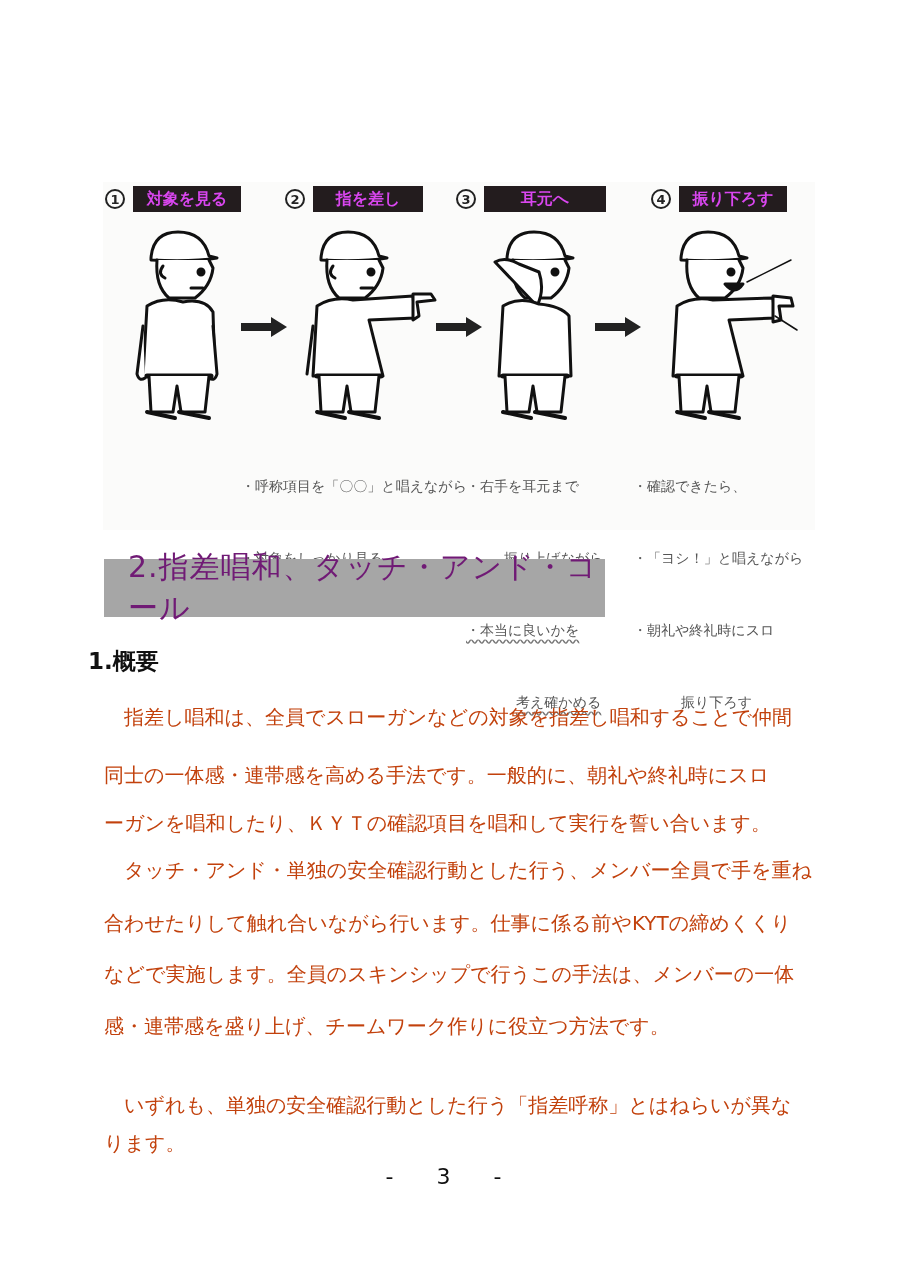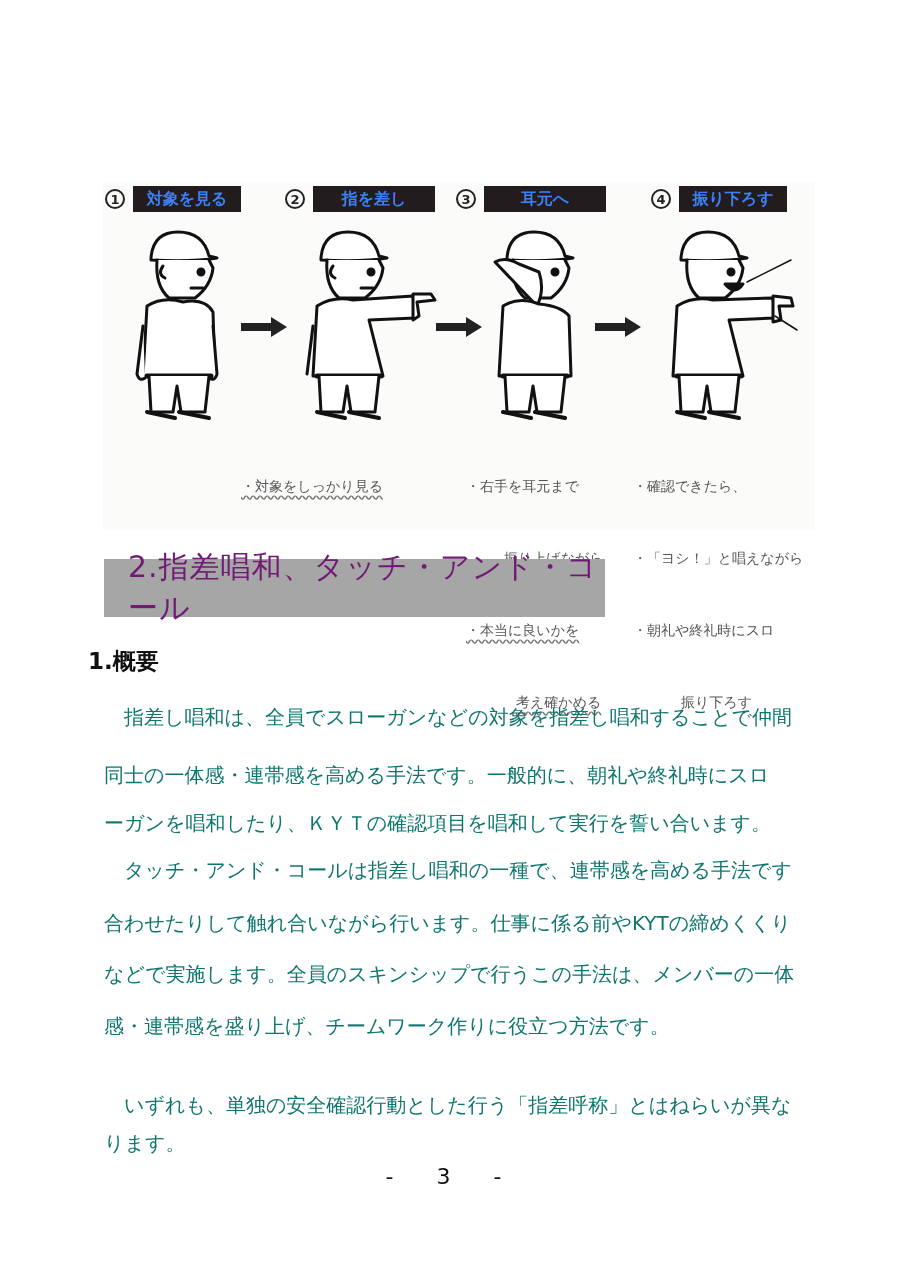--- a/index.html
+++ b/index.html
@@ -13,61 +13,61 @@
   }
   .step-label {
     position: absolute; top: 4px; height: 26px; display: flex; align-items: center;
   }
   .step-num {
     width: 20px; height: 20px; border: 2.5px solid #222; border-radius: 50%;
     font-size: 13px; font-weight: bold; display: flex; align-items: center; justify-content: center;
     box-sizing: border-box; margin-right: 8px; color: #222;
   }
   .step-title {
-    background: #231c1e; color: #3b82f6; font-size: 16px; font-weight: bold;
+    background: #231c1e; color: #d946ef; font-size: 16px; font-weight: bold;
     height: 26px; display: flex; align-items: center; justify-content: center;
     padding: 0 10px; box-sizing: border-box;
   }
   .figure svg { position: absolute; }
   .arrow { position: absolute; }
   .notes {
     position: absolute; font-size: 14px; line-height: 24px; color: #555;
     white-space: pre;
   }
   .notes .wavy { text-decoration: underline wavy #777; text-underline-offset: 4px; }
   .section-bar {
     position: absolute; left: 104px; top: 559px; width: 501px; height: 58px;
     background: #a6a6a6; color: #701a75; font-size: 30px;
     display: flex; align-items: center; padding-left: 24px; box-sizing: border-box;
     letter-spacing: 1px;
   }
   .subhead {
     position: absolute; left: 88px; top: 646px; font-size: 23px; font-weight: bold;
   }
   .para {
-    position: absolute; left: 104px; width: 712px; font-size: 20px; color: #0f766e;
+    position: absolute; left: 104px; width: 712px; font-size: 20px; color: #c2410c;
     white-space: nowrap; line-height: 24px;
   }
   .page-num {
     position: absolute; left: 0; width: 905px; top: 1164px; text-align: center;
     font-size: 22px; letter-spacing: 18px;
   }
 </style>
 </head>
 <body>
 
 <div class="figure">
 
   <div class="step-label" style="left:2px;">
     <span class="step-num">1</span>
     <span class="step-title" style="width:108px;">対象を見る</span>
   </div>
   <div class="step-label" style="left:182px;">
     <span class="step-num">2</span>
-    <span class="step-title" style="width:122px;">指を差し</span>
+    <span class="step-title" style="width:110px;">指を差し</span>
   </div>
   <div class="step-label" style="left:353px;">
     <span class="step-num">3</span>
     <span class="step-title" style="width:122px;">耳元へ</span>
   </div>
   <div class="step-label" style="left:548px;">
     <span class="step-num">4</span>
     <span class="step-title" style="width:108px;">振り下ろす</span>
   </div>
 
@@ -130,20 +130,21 @@
     <path d="M84 56 L128 34" stroke-width="1.5"></path>
     <path d="M14 80 Q30 70 50 74 L110 72 L112 92 L66 94 L80 150 L10 150 Z"></path>
     <path d="M110 70 L128 72 L130 80 L116 80 L118 94 L110 96 Z"></path>
     <path d="M112 90 L134 104" stroke-width="1.5"></path>
     <path d="M14 150 L78 150" stroke-width="5"></path>
     <path d="M16 150 L18 186 L40 186 L44 160 L48 186 L72 186 L76 150"></path>
     <path d="M14 186 L42 192 M46 186 L76 192" stroke-width="4"></path>
   </svg>
 
   <div class="notes" style="left:138px;top:244px;">
+    <div>・呼称項目を「〇〇」と唱えながら</div>
     <div class="wavy">・対象をしっかり見る</div>
   </div>
   <div class="notes" style="left:363px;top:244px;">
     <div>・右手を耳元まで</div>
     <div style="padding-left:38px;">振り上げながら</div>
     <div class="wavy">・本当に良いかを</div>
     <div class="wavy" style="padding-left:50px;">考え確かめる</div>
   </div>
   <div class="notes" style="left:530px;top:244px;">
     <div>・確認できたら、</div>
@@ -153,20 +154,20 @@
   </div>
 </div>
 
 <div class="section-bar">2.指差唱和、タッチ・アンド・コール</div>
 
 <div class="subhead">1.概要</div>
 
 <div class="para" style="top:705px;">　指差し唱和は、全員でスローガンなどの対象を指差し唱和することで仲間</div>
 <div class="para" style="top:763px;">同士の一体感・連帯感を高める手法です。一般的に、朝礼や終礼時にスロ</div>
 <div class="para" style="top:811px;">ーガンを唱和したり、ＫＹＴの確認項目を唱和して実行を誓い合います。</div>
-<div class="para" style="top:858px;">　タッチ・アンド・コールは指差し唱和の一種で、連帯感を高める手法です</div>
+<div class="para" style="top:858px;">　タッチ・アンド・単独の安全確認行動とした行う、メンバー全員で手を重ね</div>
 <div class="para" style="top:911px;">合わせたりして触れ合いながら行います。仕事に係る前やKYTの締めくくり</div>
 <div class="para" style="top:962px;">などで実施します。全員のスキンシップで行うこの手法は、メンバーの一体</div>
 <div class="para" style="top:1014px;">感・連帯感を盛り上げ、チームワーク作りに役立つ方法です。</div>
 <div class="para" style="top:1069px;margin-top:24px;">　いずれも、単独の安全確認行動とした行う「指差呼称」とはねらいが異な</div>
 <div class="para" style="top:1131px;">ります。</div>
 
 <div class="page-num">- 3 -</div>
 
 </body></html>

